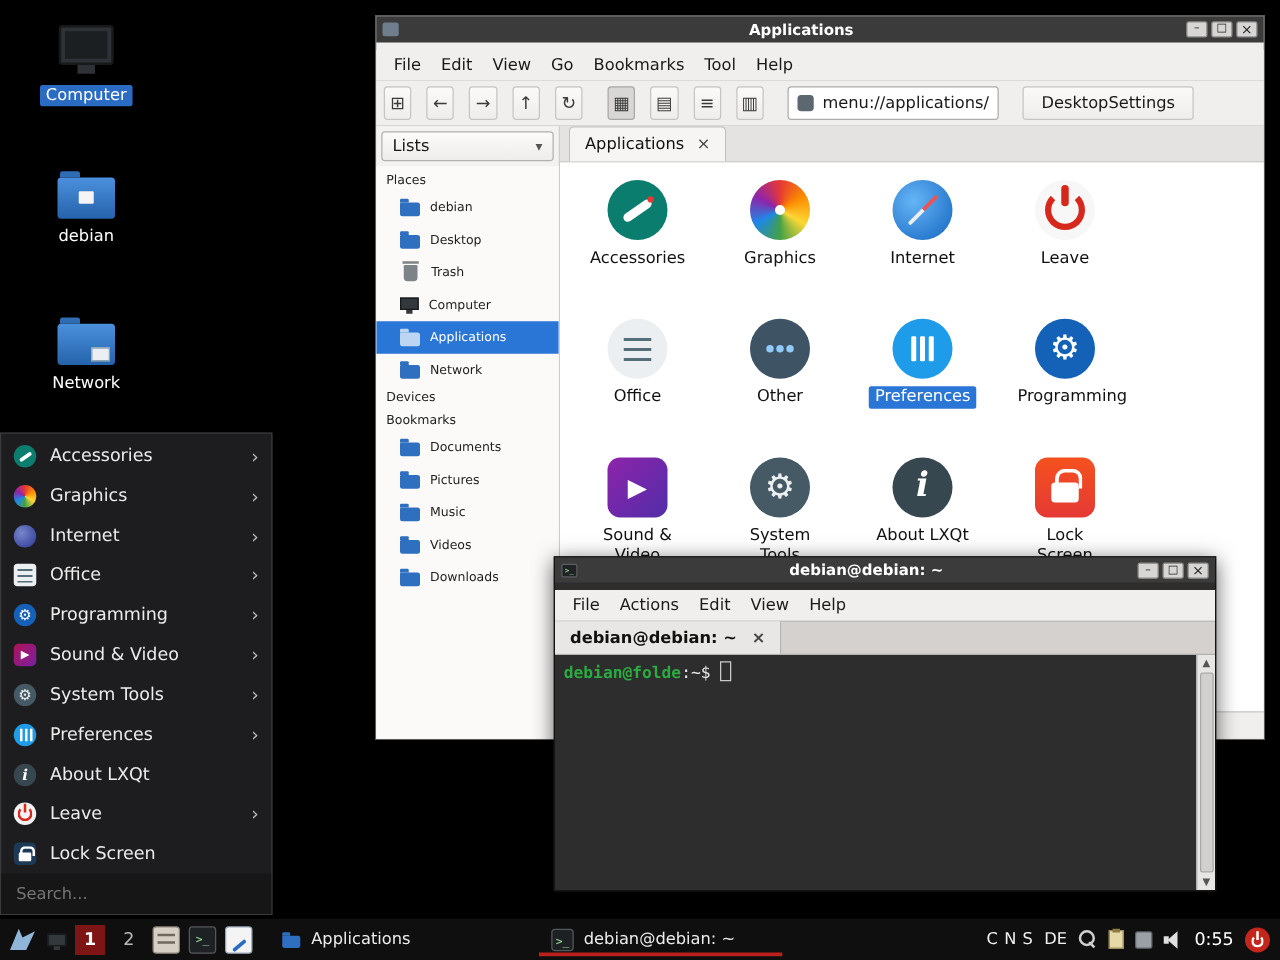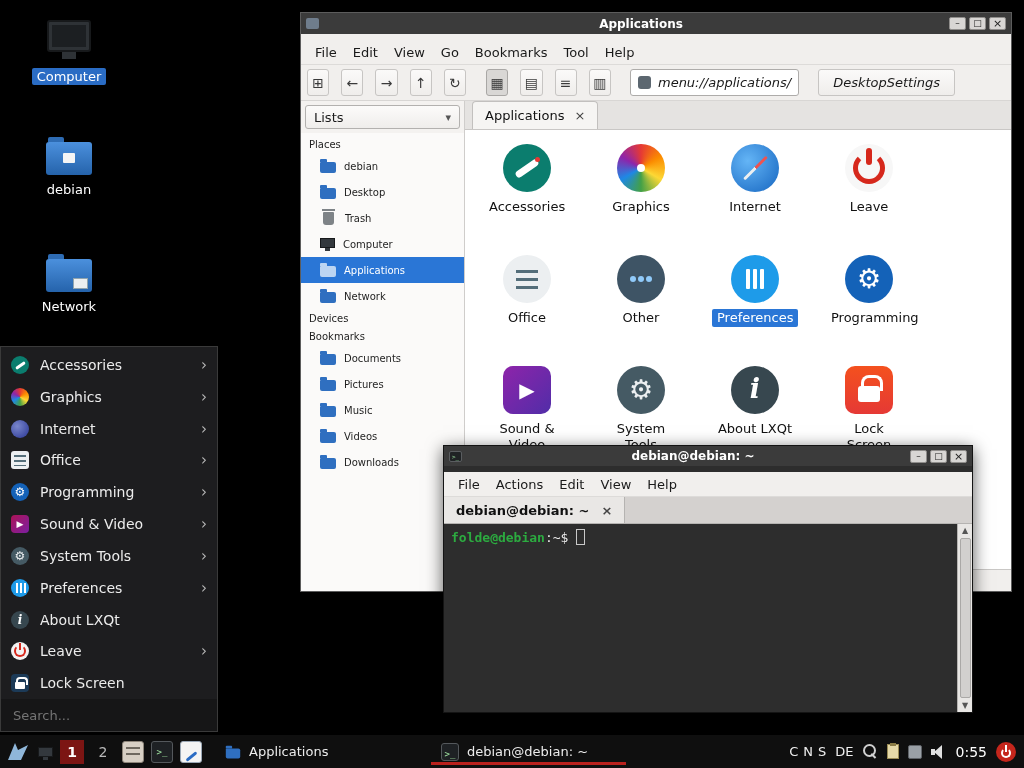--- a/index.html
+++ b/index.html
@@ -62,41 +62,41 @@
     display:flex;align-items:center;justify-content:center;font-size:9px;color:#222;line-height:1;}
   .ic-min::before{content:"–";}
   .ic-max::before{content:"□";}
   .ic-close::before{content:"×";font-size:11px;}
   .menubar{height:25px;background:#f1efed;display:flex;align-items:center;padding:0 6px;flex:none;font-size:13px;color:#1a1a1a;border-bottom:1px solid #dddbd9;margin-top:6px;}
   .mbi{padding:2px 8px;border-radius:2px;}
 
   
   #fm{position:absolute;left:300px;top:12px;width:712px;height:580px;background:#f1efed;
     border:1px solid #5c5c5c;display:flex;flex-direction:column;z-index:10;box-shadow:0 3px 14px rgba(0,0,0,.55);}
-  .toolbar{height:36px;background:#f1efed;display:flex;align-items:center;padding:0 6px;gap:12px;flex:none;border-bottom:1px solid #d8d6d4;font-style:italic;}
+  .toolbar{height:36px;background:#f1efed;display:flex;align-items:center;padding:0 6px;gap:12px;flex:none;border-bottom:1px solid #d8d6d4;}
   .tb-btn{width:30px;height:27px;border:1px solid #c7c5c3;background:linear-gradient(#fbfaf9,#efedeb);
     border-radius:3px;display:flex;align-items:center;justify-content:center;font-size:14px;color:#3a3a3a;}
   .tb-btn.on{background:#d9d7d5;border-color:#a9a7a5;}
   .tb-btn.grp{margin-left:8px;}
   .gb-newwin::before{content:"⊞";}
   .gb-back::before{content:"←";}
   .gb-fwd::before{content:"→";}
   .gb-up::before{content:"↑";}
   .gb-reload::before{content:"↻";}
   .gb-icons::before{content:"▦";}
   .gb-thumb::before{content:"▤";}
   .gb-compact::before{content:"≡";}
   .gb-detail::before{content:"▥";}
   .pathbar{flex:1;height:27px;margin:0 7px;border:1px solid #aeacaa;border-radius:3px;background:#fff;
     display:flex;align-items:center;gap:7px;padding:0 7px;font-size:13px;color:#1a1a1a;}
   .loc-ico{width:13px;height:13px;background:#5c6770;border-radius:3px;flex:none;}
   .btn{height:27px;padding:0 14px;border:1px solid #c7c5c3;background:linear-gradient(#fbfaf9,#efedeb);
     border-radius:3px;display:flex;align-items:center;font-size:13px;color:#1a1a1a;margin-right:50px;}
   .fm-body{flex:1;display:flex;min-height:0;}
-  .sidebar{width:164px;background:#f4f2f0;border-right:1px solid #cfcdcb;display:flex;flex-direction:column;}
+  .sidebar{width:147px;background:#f4f2f0;border-right:1px solid #cfcdcb;display:flex;flex-direction:column;}
   .lists-combo{margin:4px;height:24px;border:1px solid #b3b1af;border-radius:3px;background:linear-gradient(#fcfbfa,#efedeb);
     display:flex;align-items:center;padding:0 8px;font-size:13px;color:#1a1a1a;}
   .combo-arrow{margin-left:auto;font-size:11px;color:#555;}
   .combo-arrow::before{content:"▾";}
   .tree{flex:1;background:#fbfaf9;font-size:10px;color:#1e1e1e;overflow:hidden;padding-top:2px;}
   .tree-header{padding:4px 8px 3px;}
   .tree-item{height:26px;display:flex;align-items:center;gap:8px;padding:0 6px 0 19px;white-space:nowrap;}
   .tree-item.sel{background:#2a76d6;color:#fff;}
   .fico{position:relative;width:16px;height:11px;background:#2f6fc0;border-radius:1px 2px 2px 2px;flex:none;margin-top:3px;}
   .fico::before{content:"";position:absolute;top:-3px;left:0;width:7px;height:3px;background:#2f6fc0;border-radius:1px 1px 0 0;}
@@ -399,21 +399,21 @@
     <span class="mbi">Help</span>
   </div>
   <div class="term-tabs">
     <div class="term-tab">
       <span>debian@debian: ~</span>
       <span class="tclose"></span>
     </div>
   </div>
   <div class="term-body">
     <div class="term-screen">
-      <span class="p-user">folde@debian</span><span>:~$</span><span class="cursor"></span>
+      <span class="p-user">debian@folde</span><span>:~$</span><span class="cursor"></span>
     </div>
     <div class="term-scroll">
       <span class="scr-arrow">▲</span>
       <span class="scr-thumb"></span>
       <span class="scr-arrow">▼</span>
     </div>
   </div>
 </div>
 
 <div id="startmenu">

